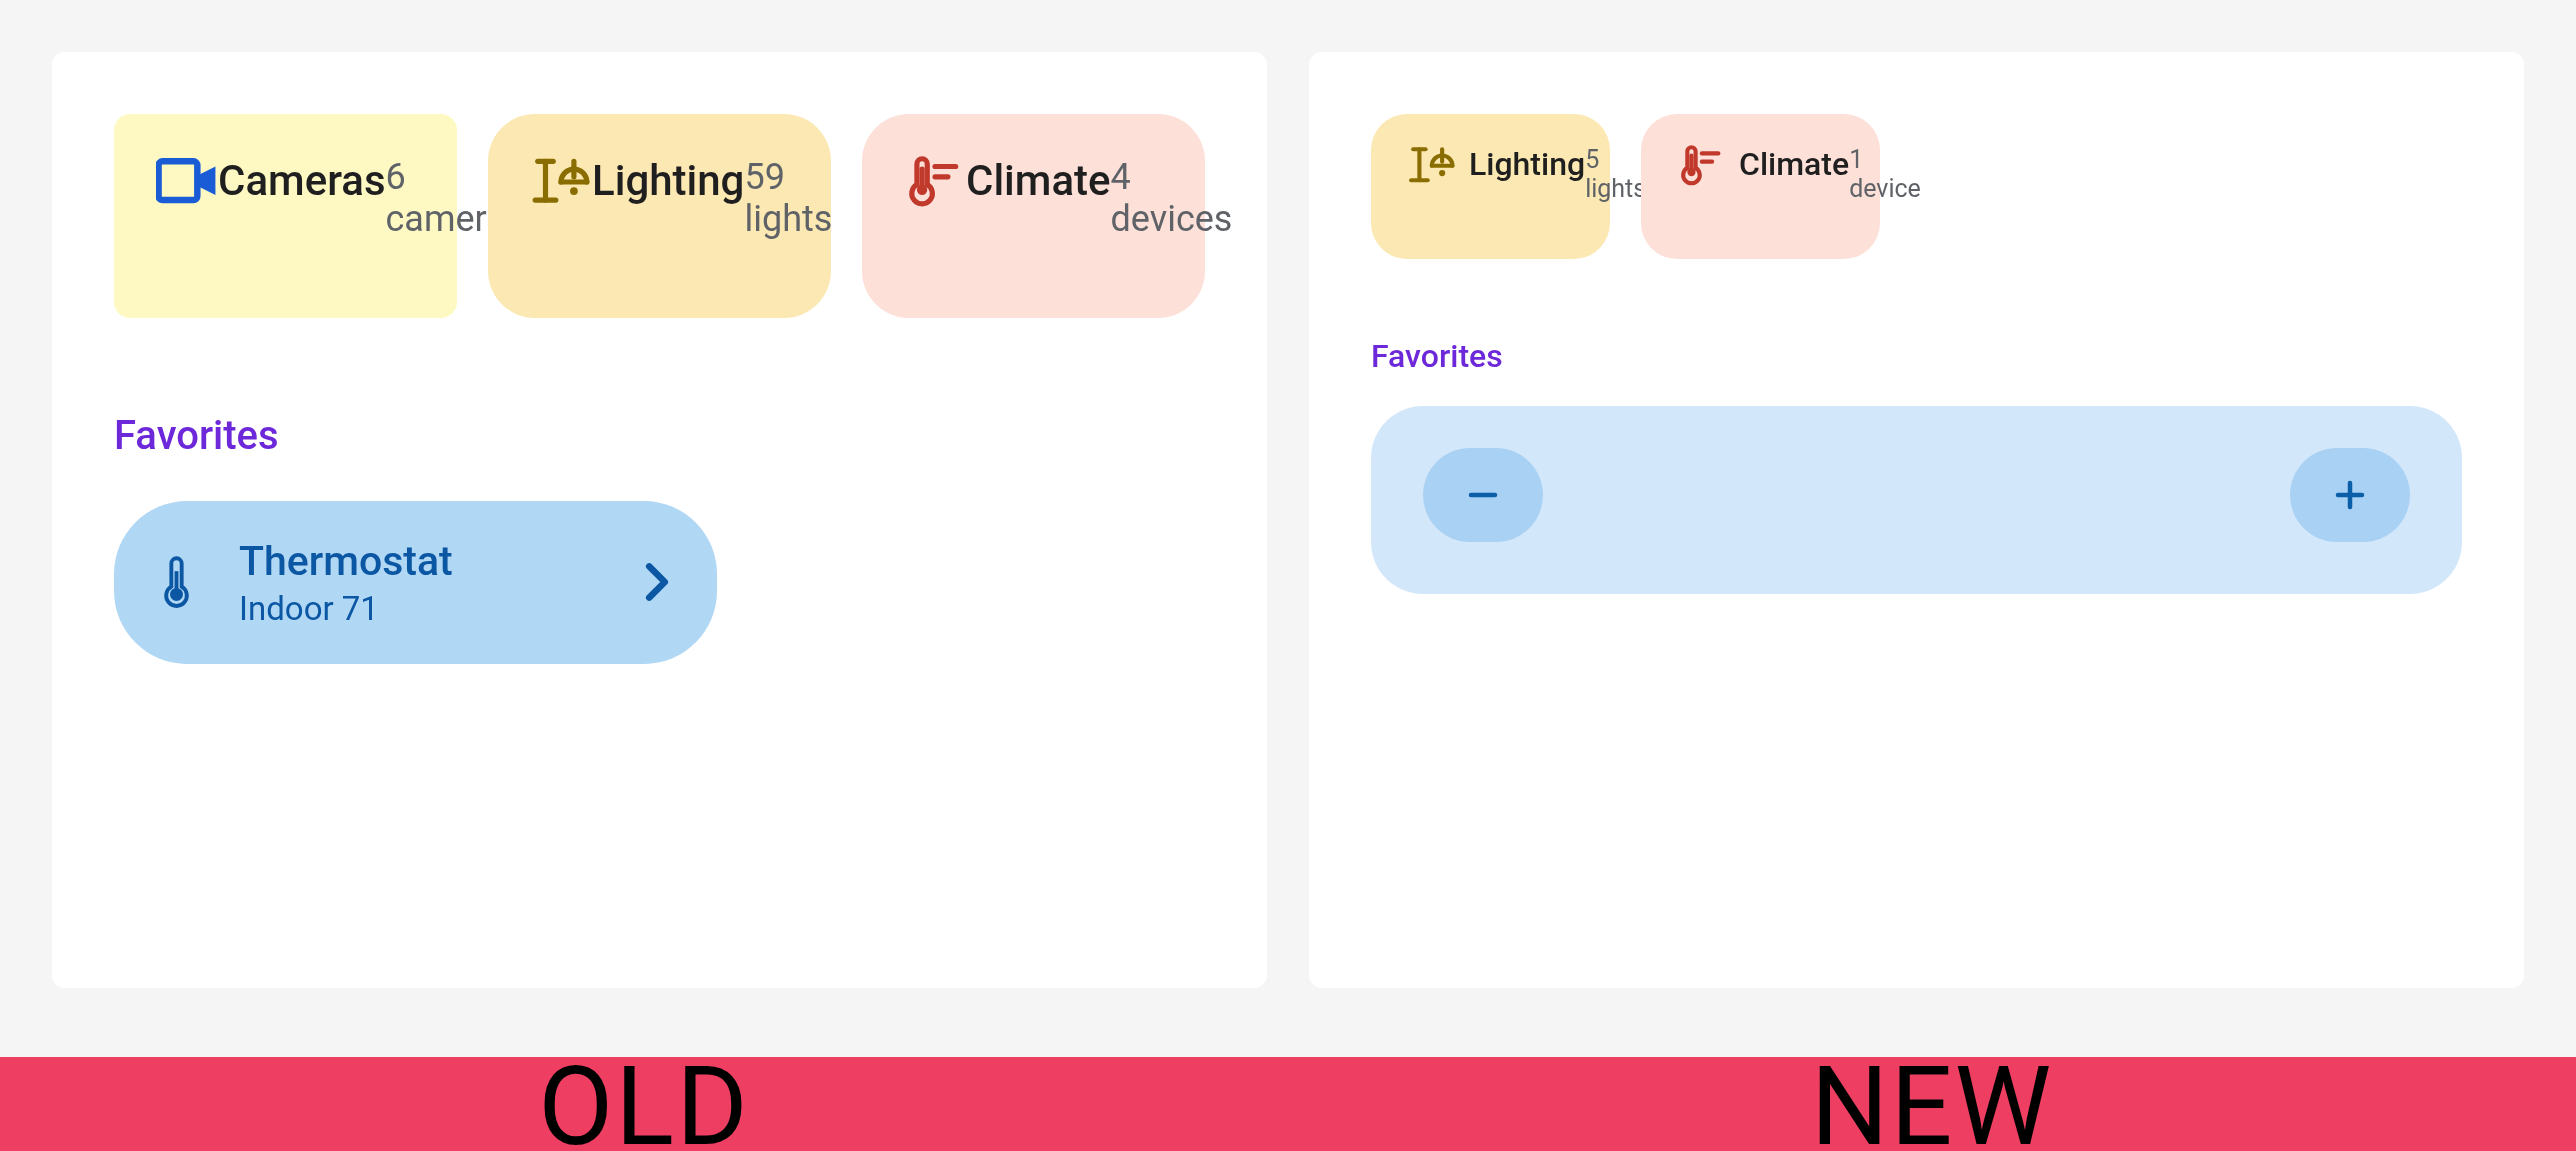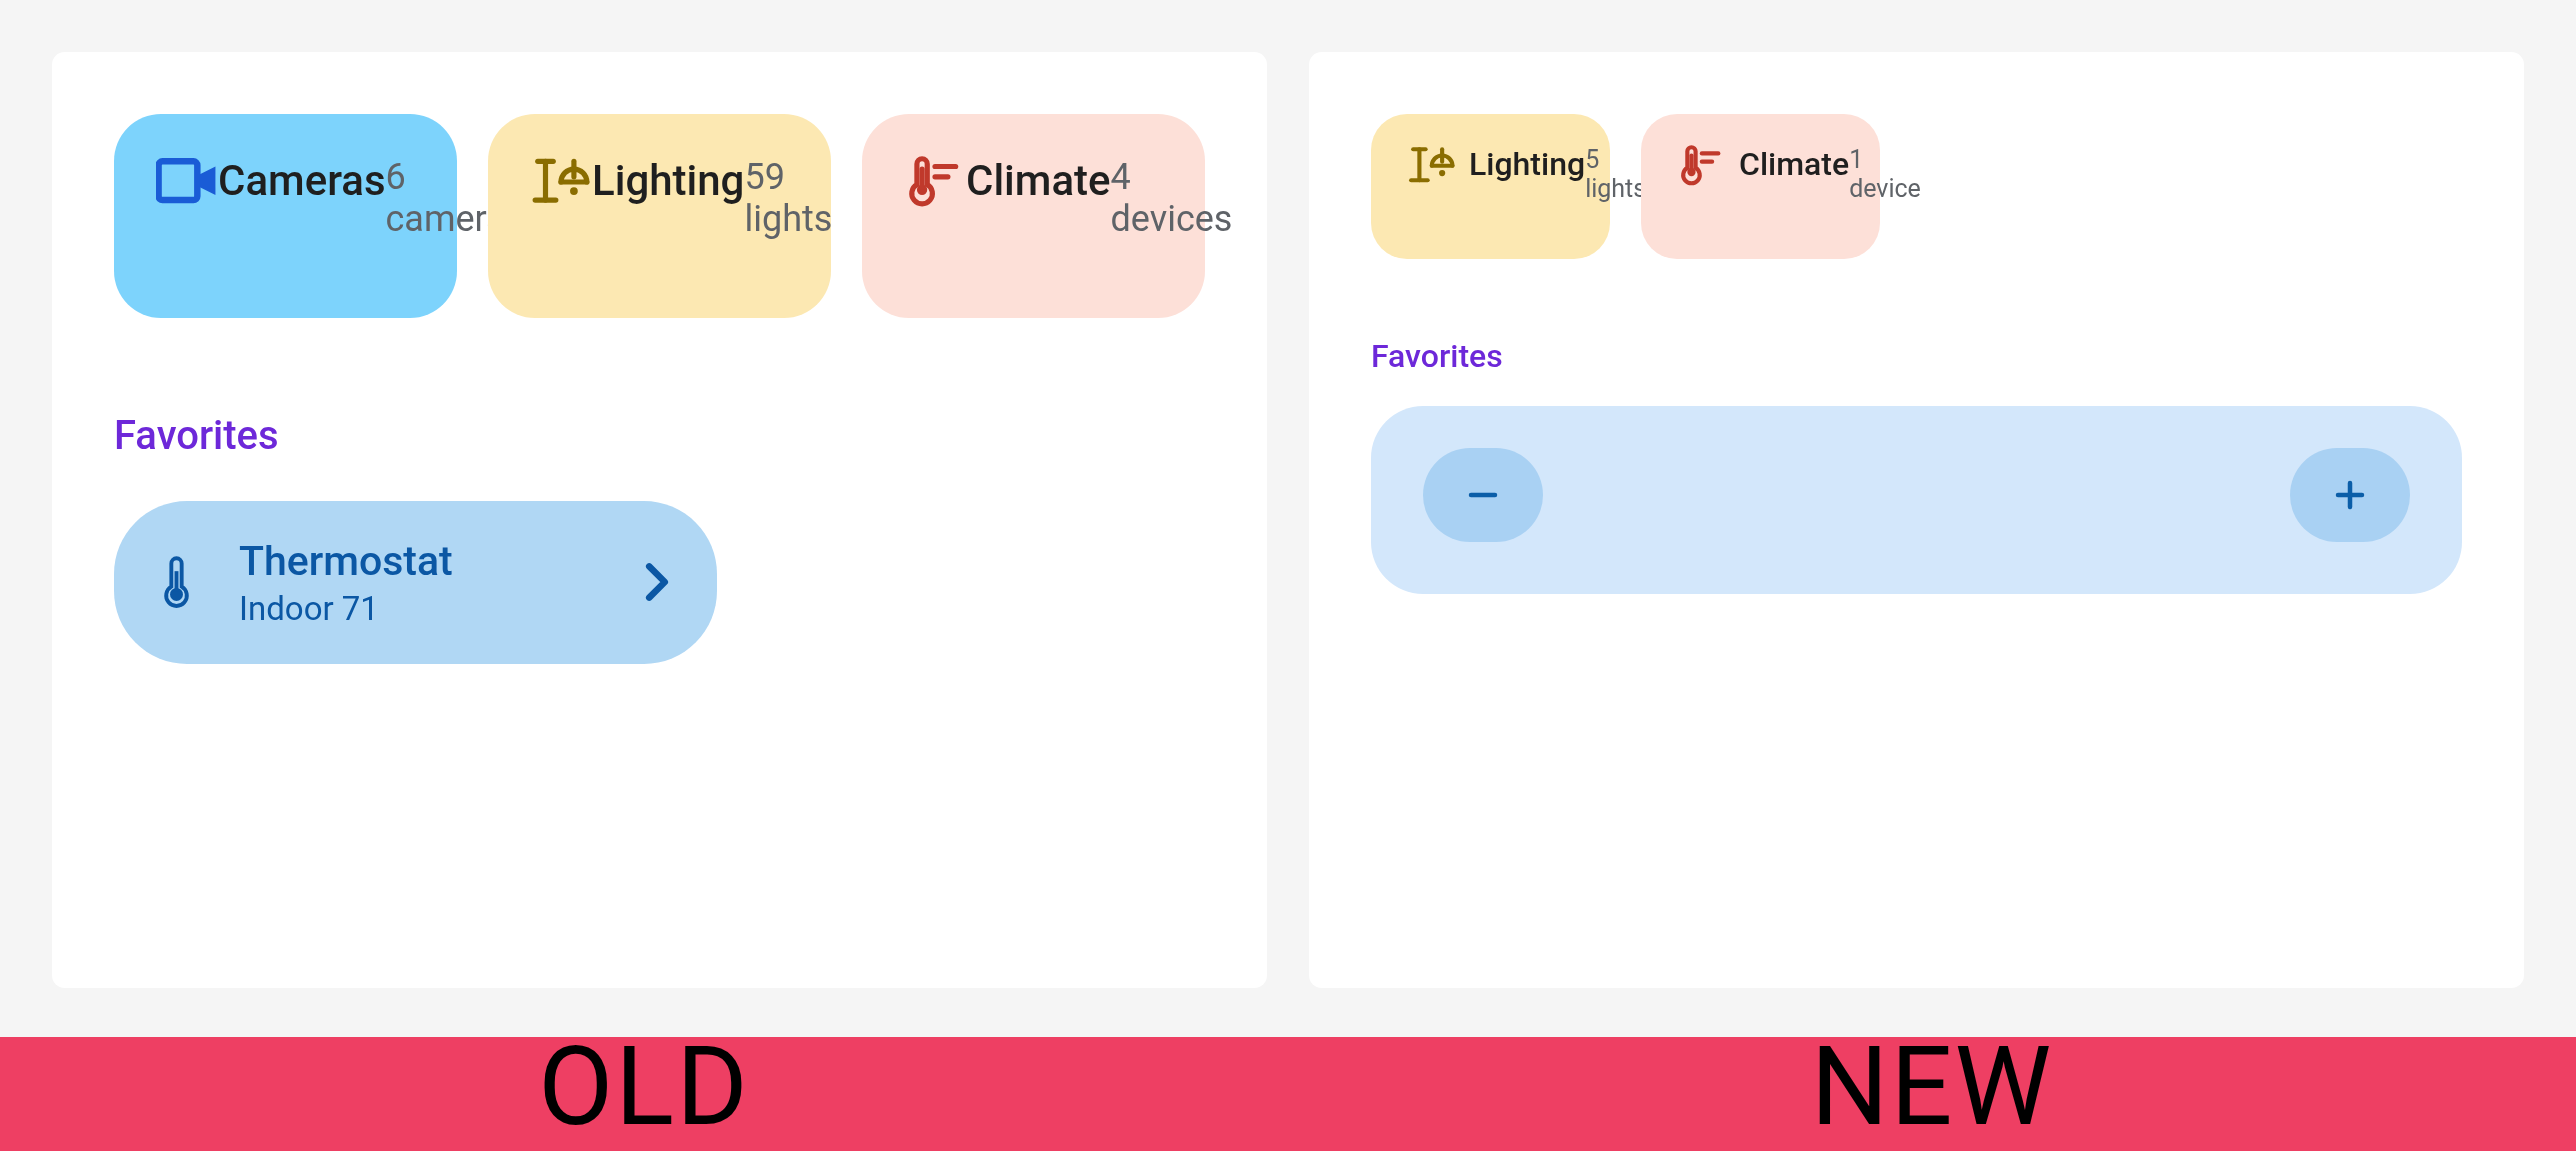--- a/index.html
+++ b/index.html
@@ -42,21 +42,21 @@
   .tile.small {
     width: 239px;
     padding: 31px 31px 31px 36px;
     border-radius: 36px;
   }
   .tile.small .icon-wrap { height: 57px; margin-bottom: 26px; }
   .tile.small .icon-wrap svg { transform: scale(0.8); transform-origin: top left; }
   .tile.small .title { font-size: 32px; }
   .tile.small .subtitle { font-size: 25px; }
 
-  .tile.cameras { background: #7dd3fc; }
+  .tile.cameras { background: #fef9c3; border-radius: 16px; }
   .tile.lighting { background: #fce8b2; }
   .tile.climate { background: #fde0d8; }
 
   .section-title {
     font-size: 40px;
     font-weight: 500;
     color: #6d28d9;
     margin-top: 94px;
     margin-bottom: 42px;
   }
@@ -119,21 +119,21 @@
   }
   .living-center { text-align: center; flex: 1; }
   .living-center .big-temp { font-size: 114px; font-weight: 400; color: #0b5ea8; line-height: 1; }
   .living-center .indoor { font-size: 32px; font-weight: 500; color: #0b5ea8; margin-top: 42px; }
 
   
   .compare-bar {
     position: absolute;
     left: 0; right: 0;
     bottom: 0;
-    height: 114px;
+    height: 94px;
     background: #ee3f63;
     display: flex;
   }
   .compare-bar .half {
     flex: 1;
     display: flex;
     align-items: flex-start;
     justify-content: center;
     font-size: 109px;
     font-weight: 400;

